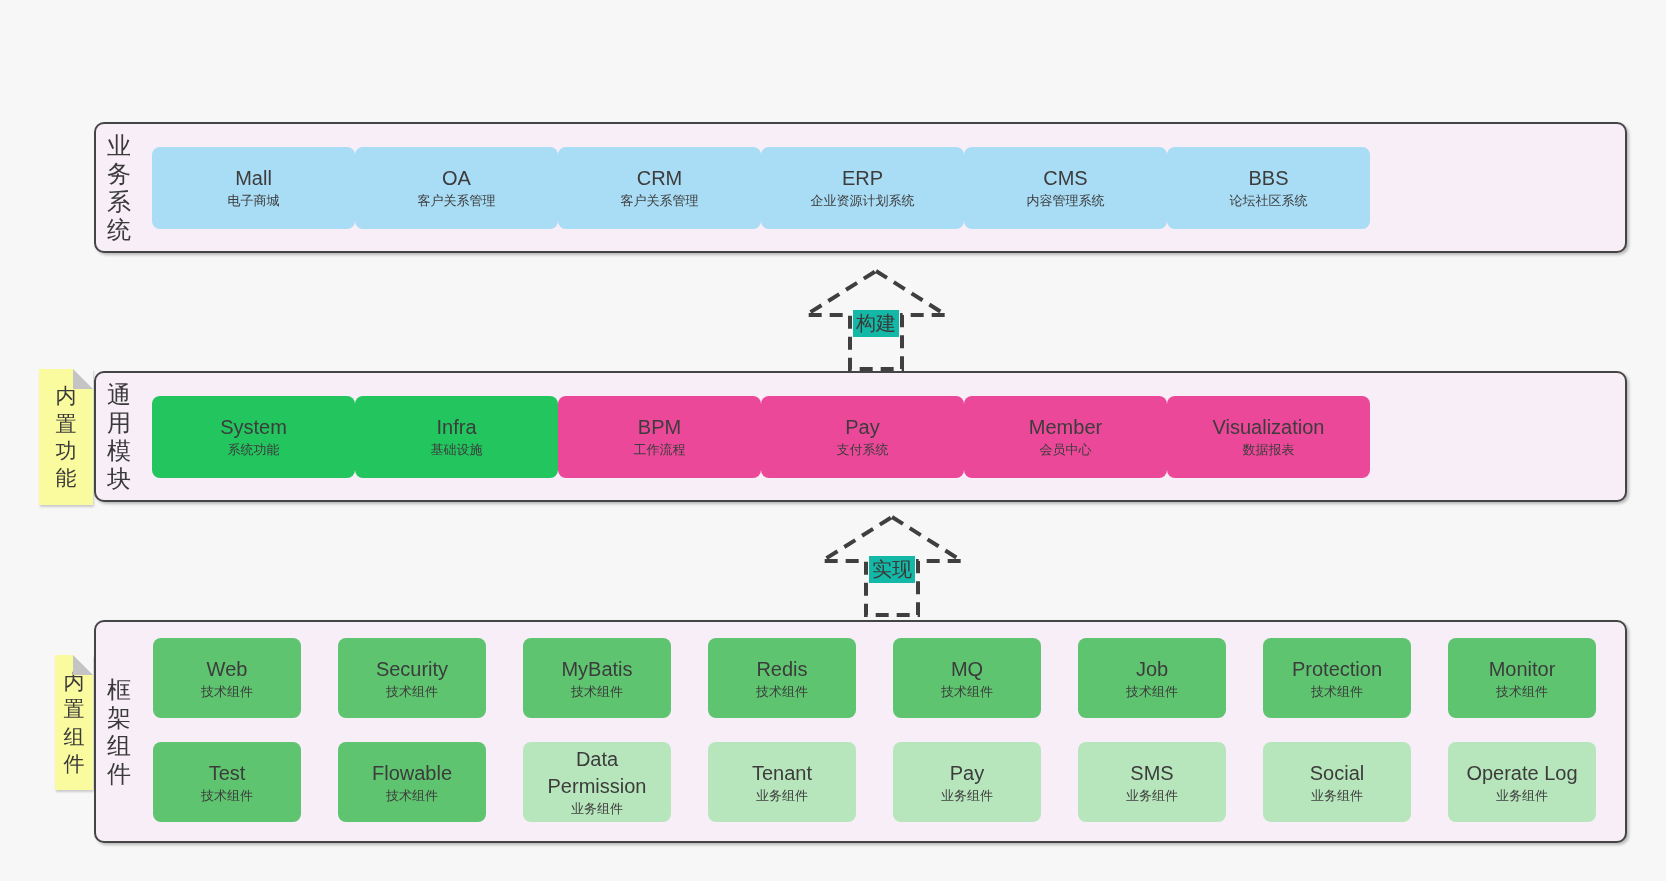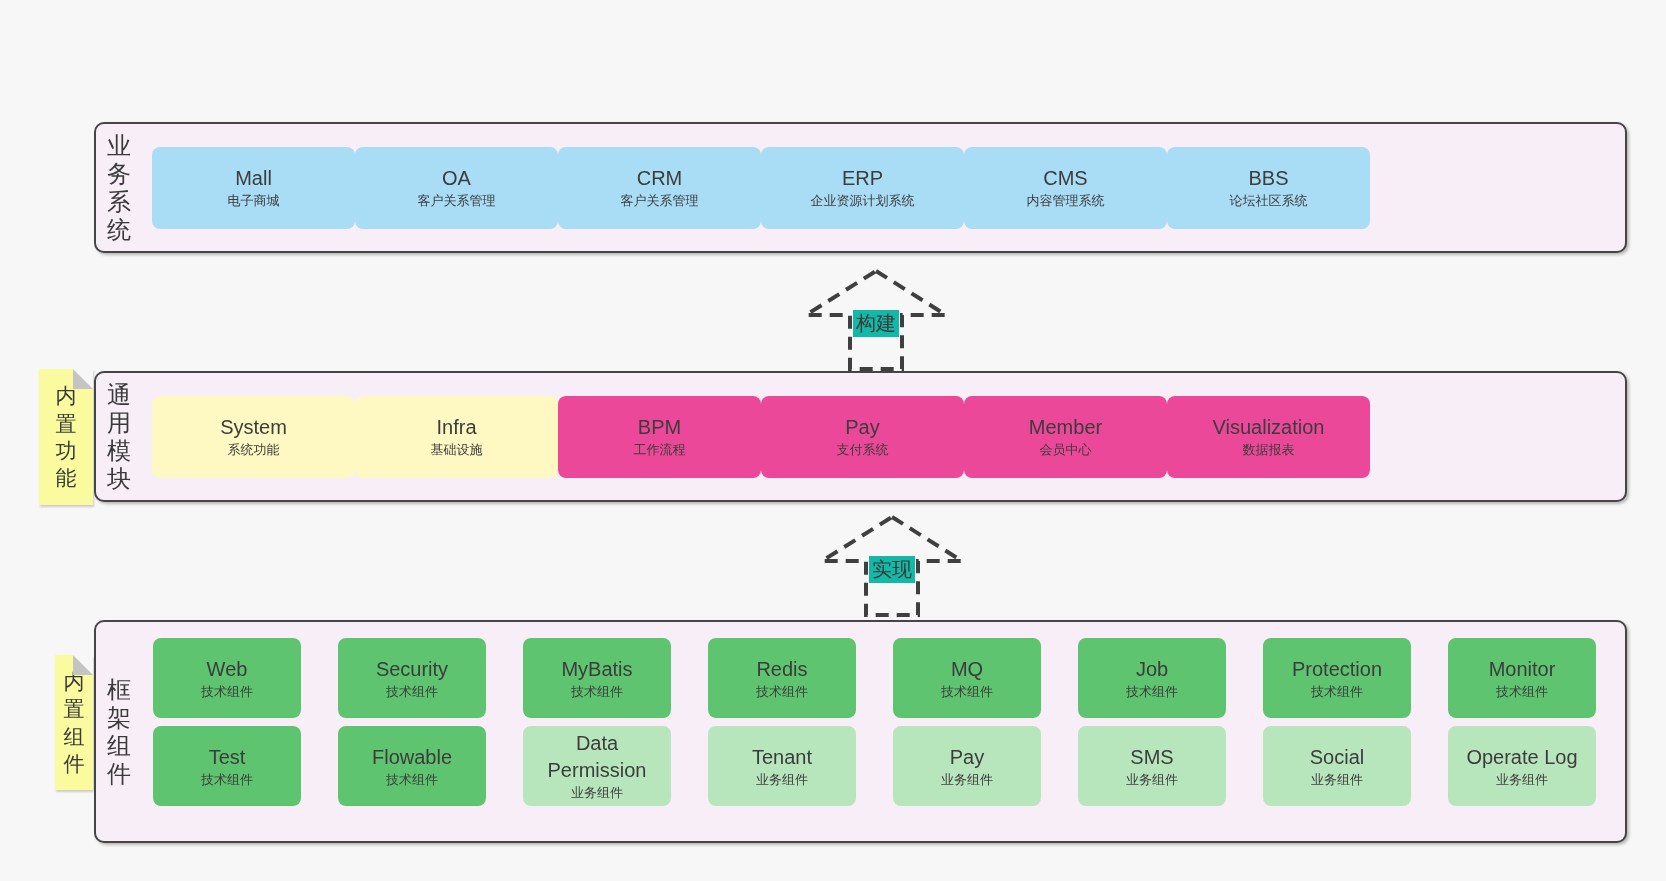--- a/index.html
+++ b/index.html
@@ -24,34 +24,34 @@
     transform:translateY(-50%);
     font-size:24px; line-height:1.17; white-space:pre-line;
     text-align:center; color:#3a3a3a;
   }
   .boxes-row {
     position:absolute; left:56px; top:50%; transform:translateY(-50%);
     display:flex; 
   }
   .grid {
     position:absolute; left:57px; top:16px;
-    display:flex; flex-direction:column; gap:8px;
+    display:flex; flex-direction:column; gap:24px;
   }
   .grid .row { display:flex; gap:37px; }
   .box {
     border-radius:8px; display:flex; flex-direction:column;
     align-items:center; justify-content:center; text-align:center;
     color:#3c3c3c; box-sizing:border-box; padding:2px 6px;
   }
   .box-lg { width:203px; height:82px; }
   .box-sm { width:148px; height:80px; }
   .box .en { font-size:20px; line-height:1.35; }
   .box .zh { font-size:13px; line-height:1.35; }
   .bg-blue        { background:#a9dcf5; }
-  .bg-red         { background:#fef9c3; }
+  .bg-red         { background:#22c55e; }
   .bg-pink        { background:#ec4899; }
   .bg-green-dark  { background:#5ec46f; }
   .bg-green-light { background:#b8e6bc; }
   .sticky {
     position:absolute; background:#fafa9e;
     box-shadow:1px 2px 2px rgba(0,0,0,.18);
   }
   .sticky::after {
     content:""; position:absolute; top:0; right:0; width:0; height:0;
     border-style:solid; border-width:0 20px 20px 0;

